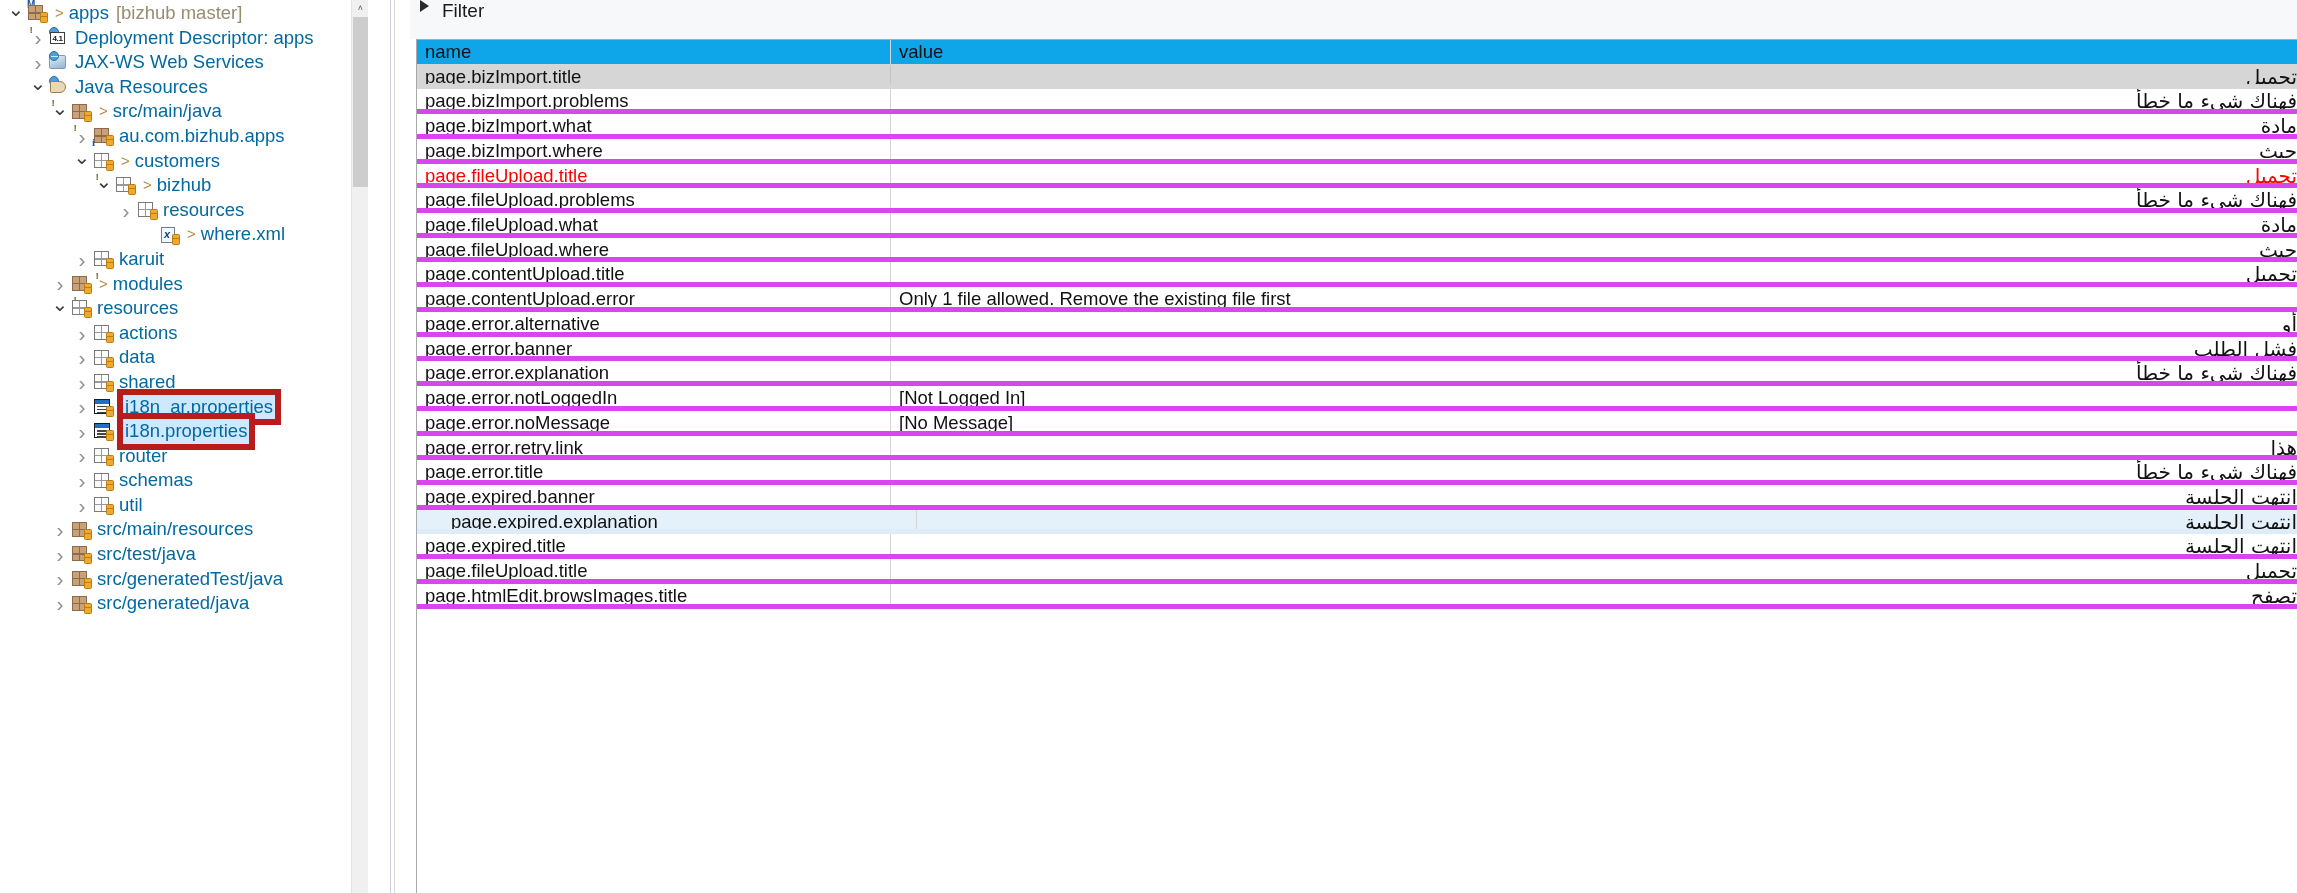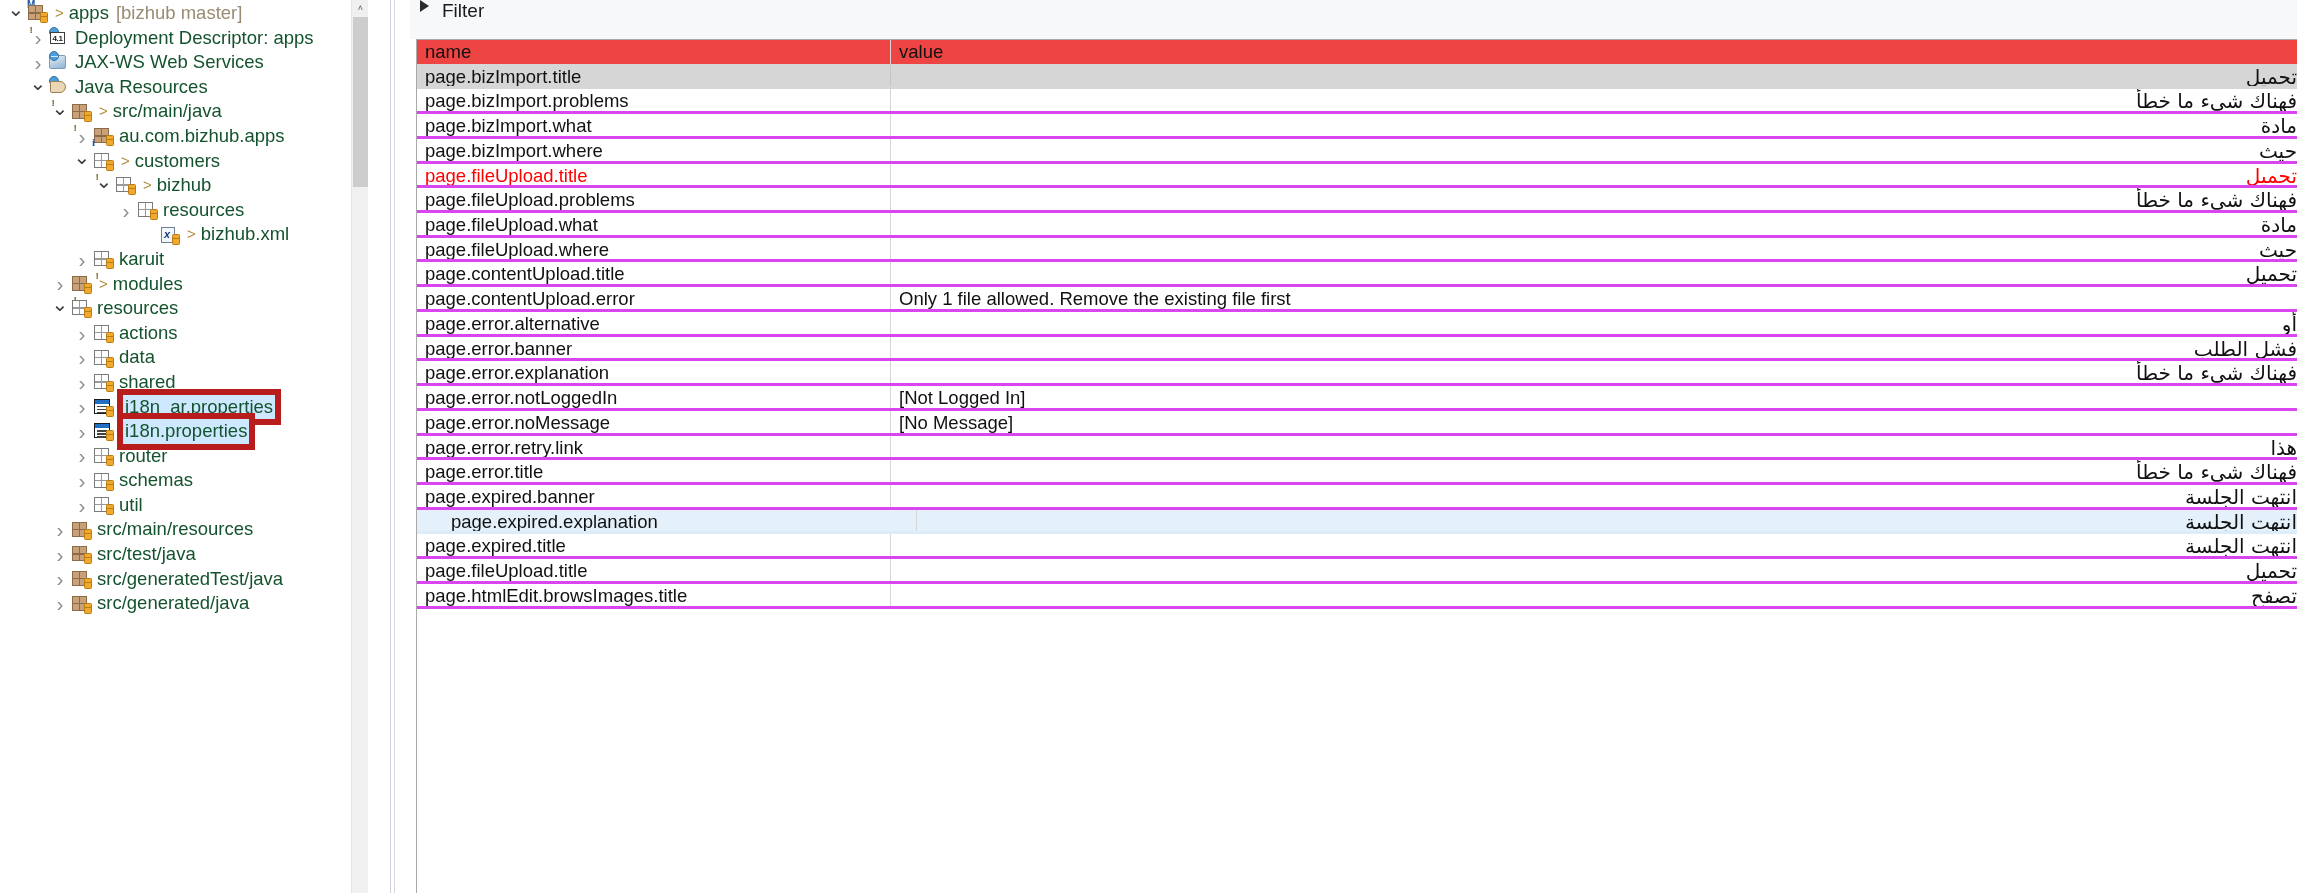--- a/index.html
+++ b/index.html
@@ -208,21 +208,21 @@
     font-weight: bold;
     font-style: italic;
     color: #1b3f78;
     line-height: 13px;
   }
   .arrow-sep {
     color: #b08a3c;
     margin: 0 5px 0 2px;
     font-size: 15px;
   }
-  .tree-label { color: #14532d; }
+  .tree-label { color: #0369a1; }
   .tree-label.muted { color: #9a8c72; margin-left: 7px; }
   .tree-row.selected .tree-label { background: #cde8ff; }
   .sel-box {
     background: #cde8ff;
     border: 6px solid #b91c1c;
     padding: 0 2px;
     margin-left: -2px;
   }
 
   
@@ -303,26 +303,26 @@
     border-bottom: none;
     background: #ffffff;
     overflow: hidden;
   }
   .row {
     display: flex;
     height: 24.72px;
     align-items: center;
     font-size: 18.5px;
     color: #111111;
-    border-bottom: 3px solid #d946ef;
+    border-bottom: 5px solid #d946ef;
     background: #ffffff;
   }
   .row.header {
     border-bottom: 1px solid #d6d6d6;
-    background: #ef4444;
+    background: #0ea5e9;
   }
   .row.sel-gray { background: #d6d6d6; border-bottom-color: #d6d6d6; }
   .row.sel-blue { background: #e4f1fb; border-bottom-color: #dcecf8; padding-left: 26px; }
   .cell-name {
     flex: 0 0 474px;
     width: 474px;
     padding-left: 8px;
     white-space: nowrap;
     overflow: hidden;
     border-right: 1px solid #d6d6d6;
@@ -439,21 +439,21 @@
           </span>
           <span class="tree-label">resources</span>
         </div>
         <div class="tree-row" style="padding-left: 138px;">
           <span class="twisty none"></span>
           <span class="ic">
             <span class="xmlfile"></span>
             <span class="jar"></span>
           </span>
           <span class="arrow-sep">&gt;</span>
-          <span class="tree-label">bizhub.xml</span>
+          <span class="tree-label">where.xml</span>
         </div>
         <div class="tree-row" style="padding-left: 72px;">
           <span class="twisty " style="font-size: 21px;">›</span>
           <span class="ic">
             <span class="grid"></span>
             <span class="warn"></span>
             <span class="jar"></span>
           </span>
           <span class="tree-label">karuit</span>
         </div>

